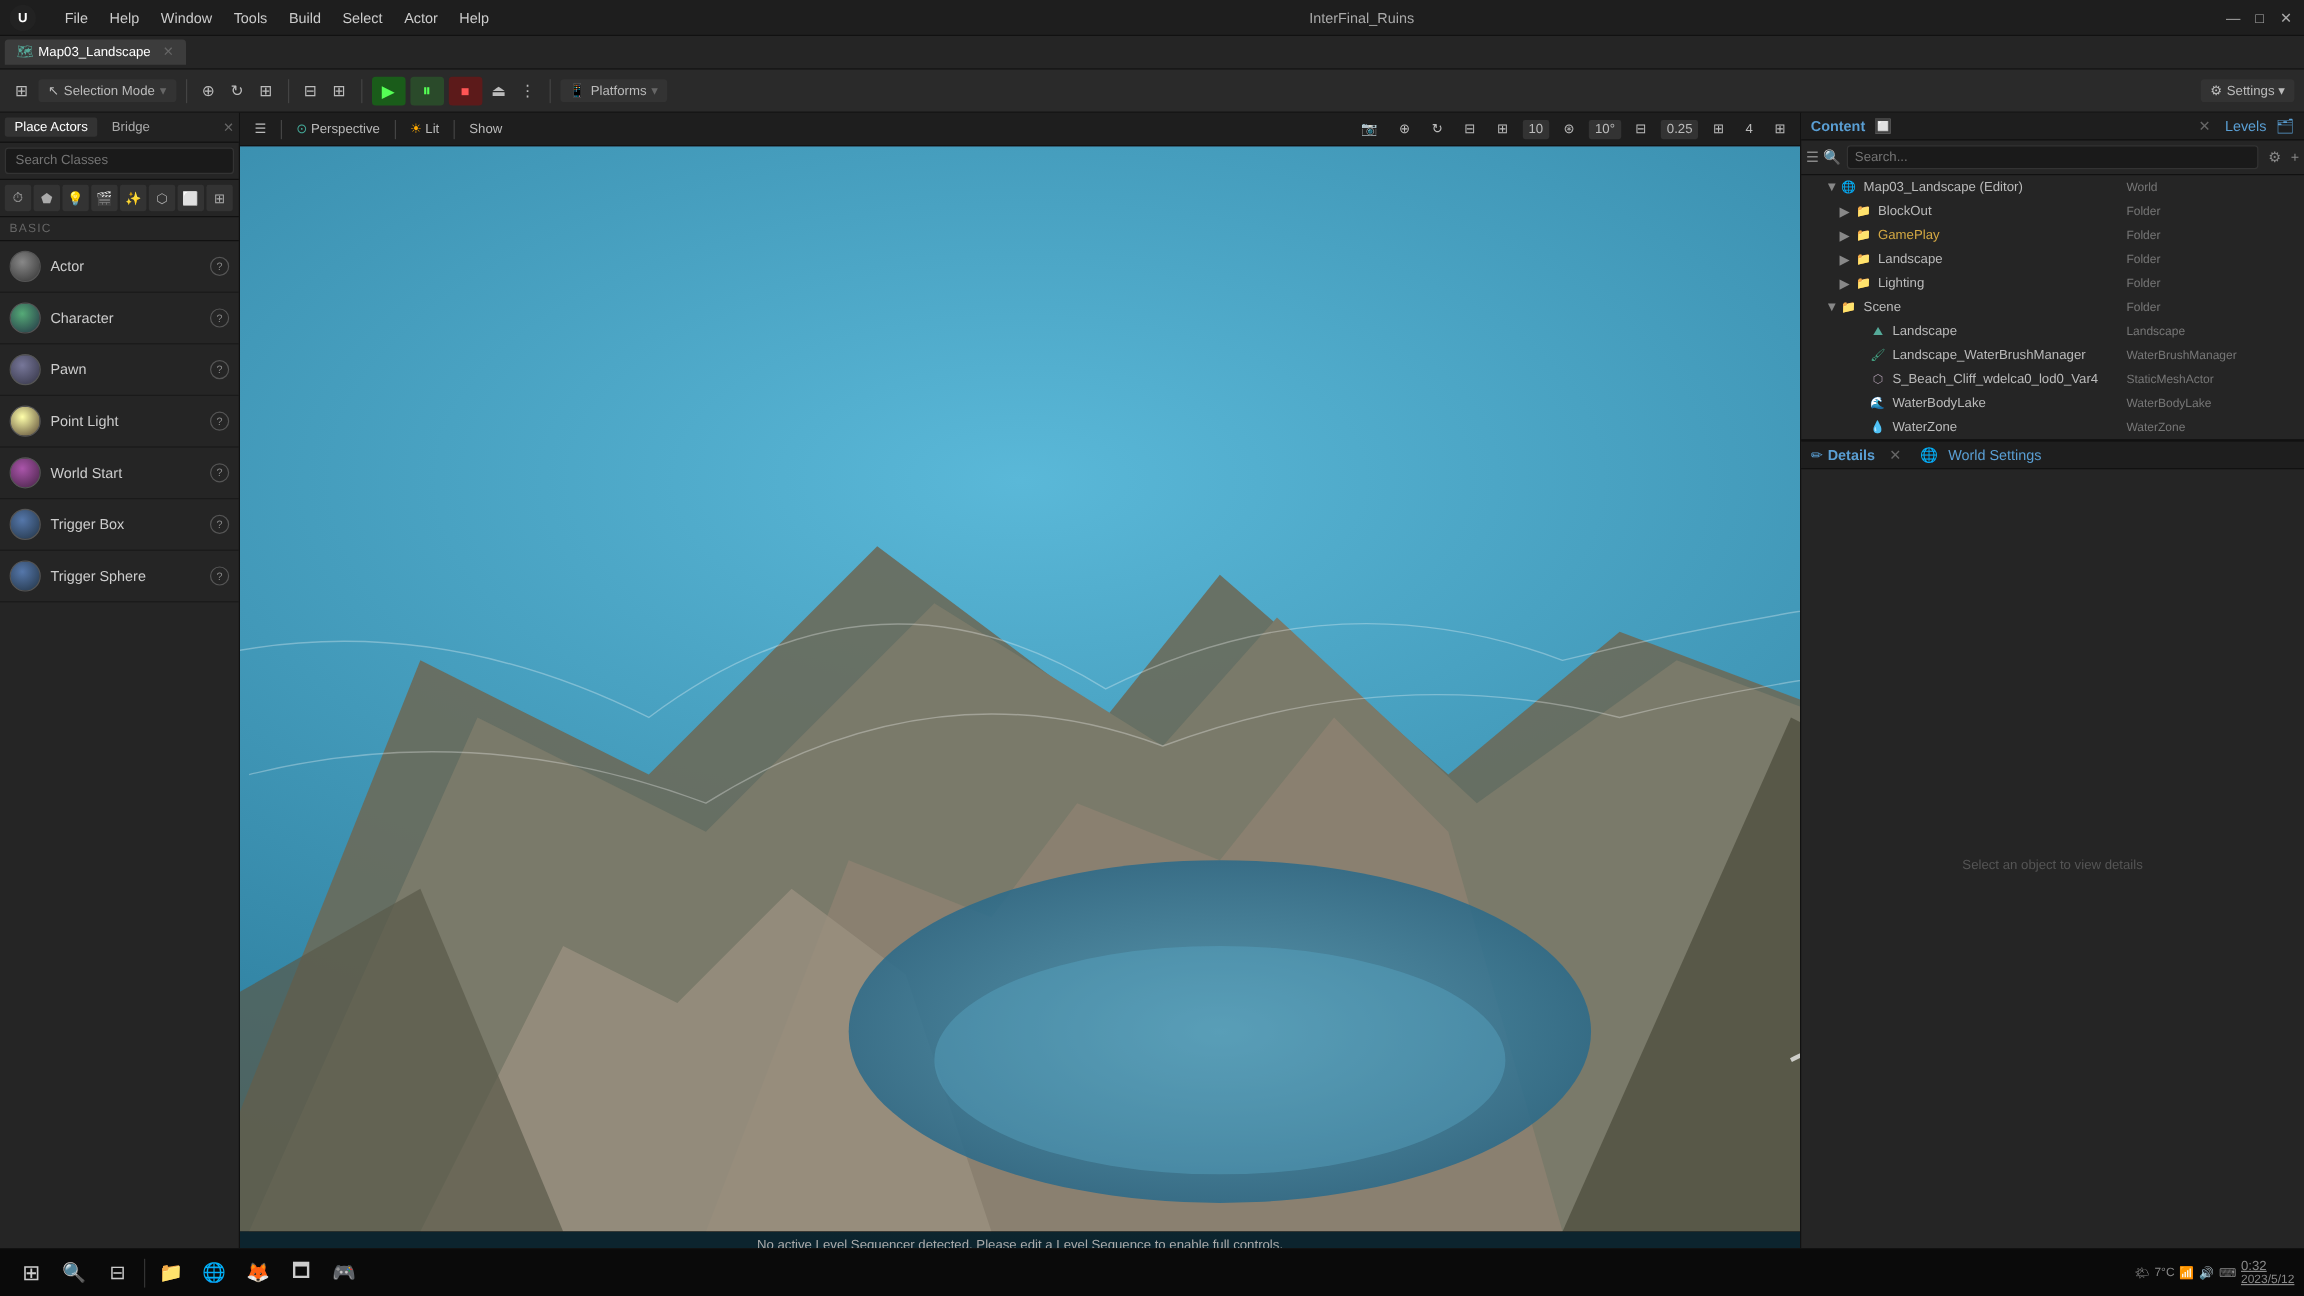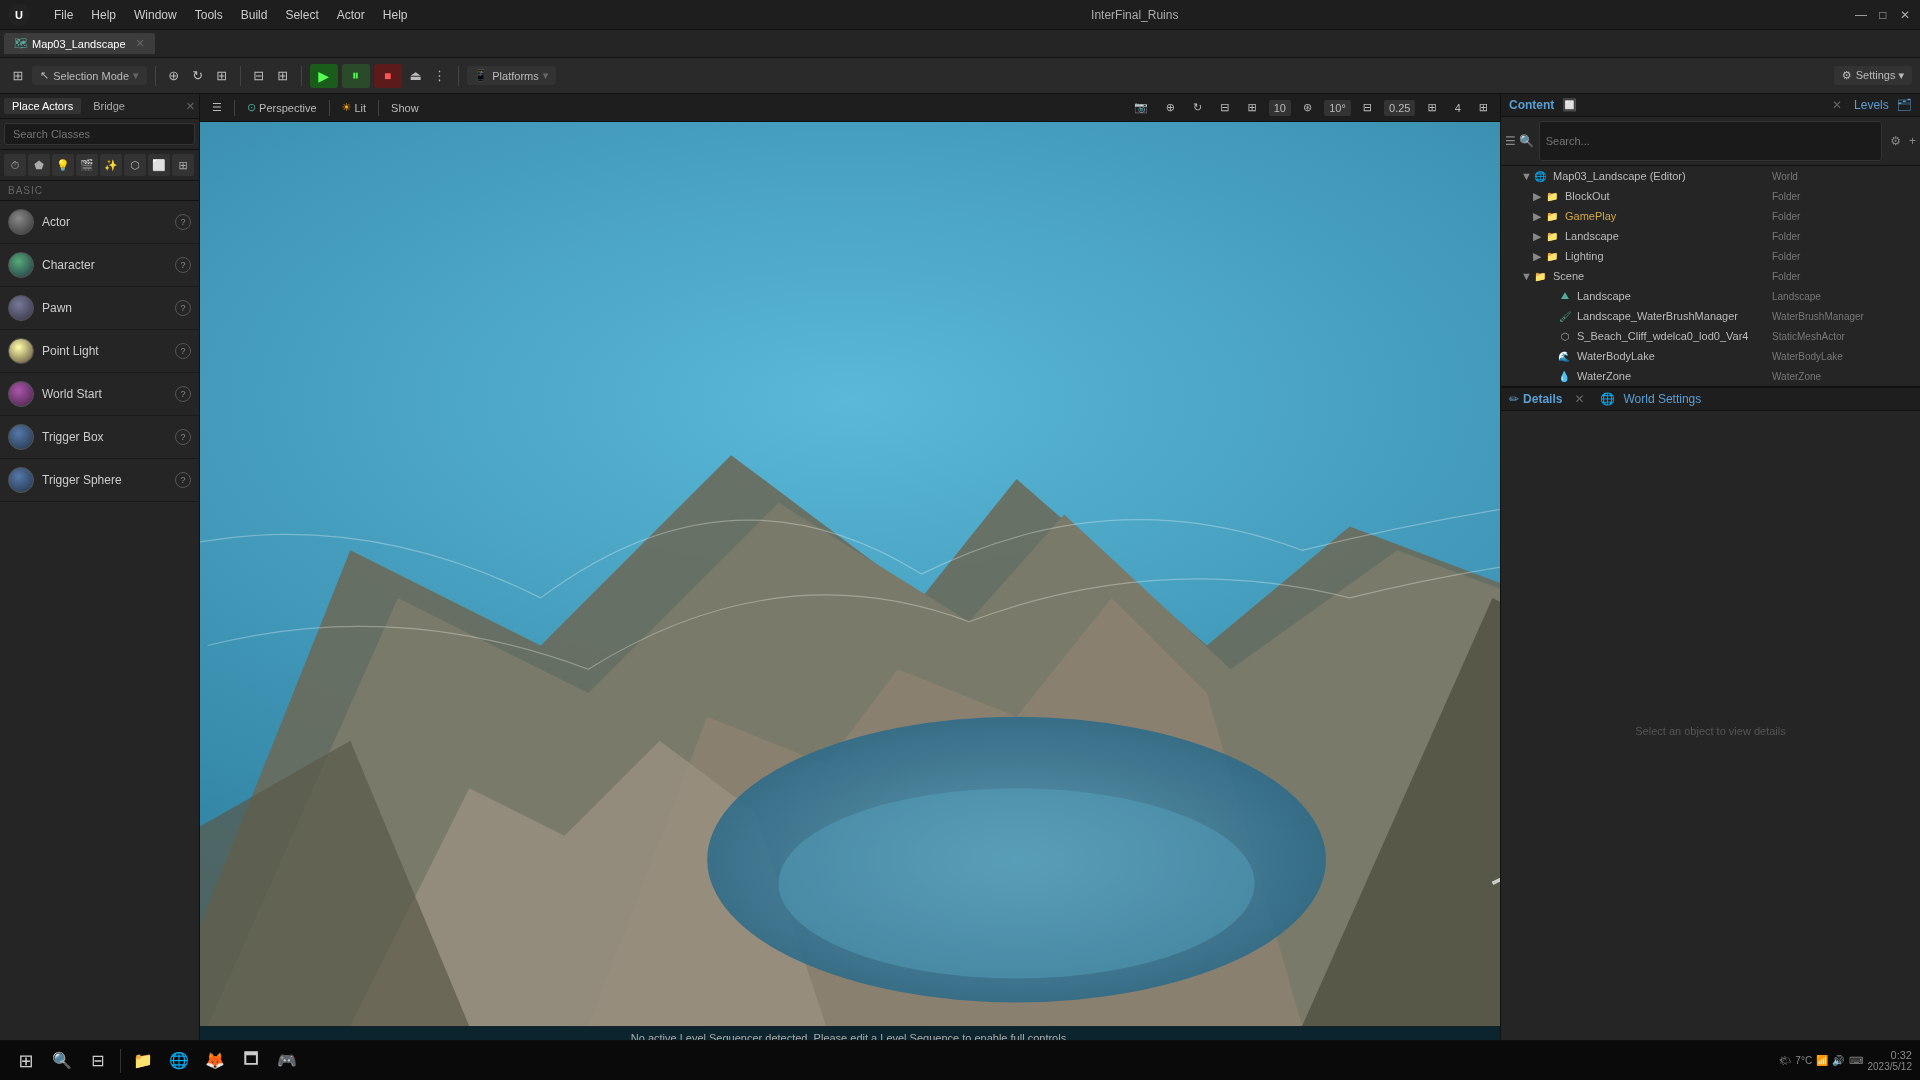--- a/index.html
+++ b/index.html
@@ -306,21 +306,21 @@
     <div id="outliner-header">
       <span style="color:#5a9fd4;font-size:12px;font-weight:bold;">Content</span>
       <span style="margin-left:4px;color:#666;">🔲</span>
       <span style="color:#666;margin-left:auto;">✕</span>
       <span style="margin-left:8px;color:#5a9fd4;">Levels</span>
       <span style="color:#5a9fd4;margin-left:4px;">🗂</span>
     </div>
     <div id="outliner-search">
       <span style="color:#888;">☰</span>
       <span style="color:#666;">🔍</span>
-      <input style="flex: 1 1 0%; background: rgb(26, 26, 26); border: 1px solid rgb(51, 51, 51); border-radius: 3px; padding: 13px 6px; color: rgb(187, 187, 187); font-size: 11px; outline: none;" placeholder="Search...">
+      <input style="flex: 1 1 0%; background: rgb(26, 26, 26); border: 1px solid rgb(51, 51, 51); border-radius: 3px; padding: 3px 6px; color: rgb(187, 187, 187); font-size: 11px; outline: none;" placeholder="Search...">
       <span style="color:#888;margin-left:4px;">⚙</span>
       <span style="color:#888;margin-left:4px;">+</span>
     </div>
 
     <div>
       <div class="tree-item">
         <div class="tree-indent"></div>
         <span class="tree-arrow">▼</span>
         <span class="tree-icon world-icon">🌐</span>
         <span class="tree-name">Map03_Landscape (Editor)</span>
@@ -495,18 +495,18 @@
   </div>
   <div class="taskbar-btn">
     <span style="font-size:16px;color:#3a8;">🎮</span>
   </div>
   <div class="taskbar-right">
     <span>🌤</span>
     <span>7°C</span>
     <span>📶</span>
     <span>🔊</span>
     <span>⌨</span>
-    <div style="text-align:right;">
+    <div style="text-decoration:underline;">
       <div style="font-size:11px;">0:32</div>
       <div style="font-size:10px;">2023/5/12</div>
     </div>
   </div>
 </div>
 
 </body></html>

